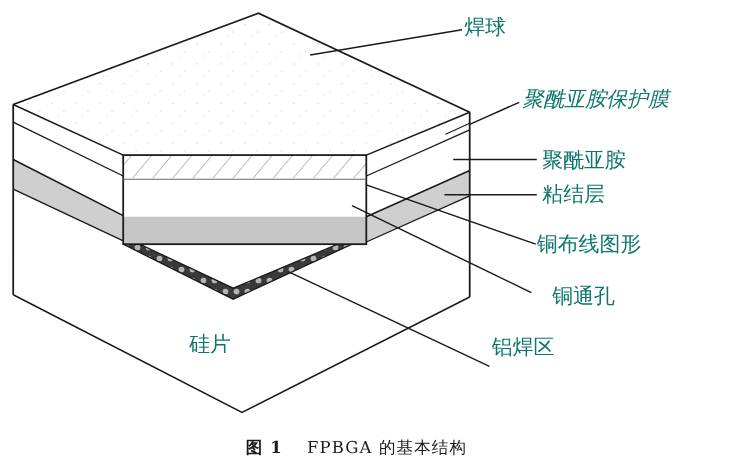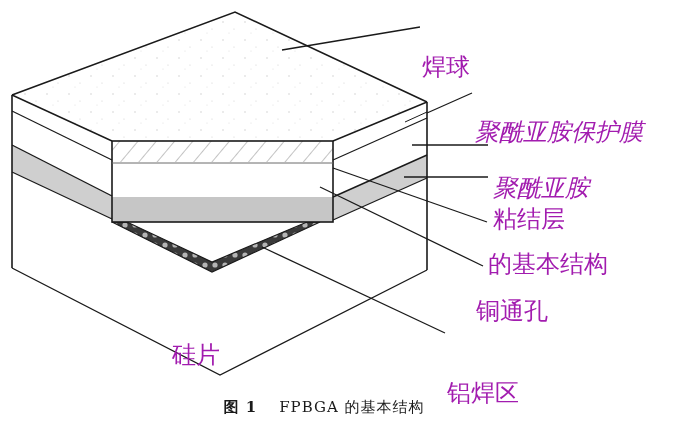--- a/index.html
+++ b/index.html
@@ -1,20 +1,20 @@
 <!DOCTYPE html>
 <html><head>
 <meta charset="utf-8">
 <style>
   html, body { margin: 0; padding: 0; background: #ffffff; }
   body { width: 673px; height: 433px; position: relative; overflow: hidden;
          font-family: "DejaVu Serif", "Liberation Serif", serif; }
   #diagram { position: absolute; left: 0; top: 0; }
-  .label { position: absolute; font-size: 24px; color: #a21caf; white-space: nowrap;
-           font-family: "DejaVu Serif", "Liberation Serif", serif; margin-top: 39px; }
+  .label { position: absolute; font-size: 19px; color: #0f766e; white-space: nowrap;
+           font-family: "DejaVu Serif", "Liberation Serif", serif; }
   .caption { position: absolute; left: 0; width: 648px; top: 398px; text-align: center;
              font-size: 15px; color: #1a1a1a; letter-spacing: 1px;
              font-family: "DejaVu Serif", "Liberation Serif", serif; }
   .caption .fig { margin-right: 22px; font-weight: bold; }
 </style>
 </head>
 <body>
 
 <svg id="diagram" width="673" height="395" viewBox="0 0 673 395" xmlns="http://www.w3.org/2000/svg">
   <defs>
@@ -76,22 +76,22 @@
     <line x1="412" y1="145" x2="488" y2="145"></line>
     <line x1="404" y1="177" x2="488" y2="177"></line>
     <line x1="333" y1="168" x2="487" y2="222"></line>
     <line x1="320" y1="187" x2="483" y2="266"></line>
     <line x1="262" y1="247" x2="445" y2="333"></line>
   </g>
 </svg>
 
 <span class="label" style="left:422px; top:12px;">焊球</span>
 <span class="label" style="left:475px; top:77px;font-style:italic;">聚酰亚胺保护膜</span>
-<span class="label" style="left:493px; top:133px;font-style:italic;">聚酰亚胺</span>
+<span class="label" style="left:493px; top:133px;">聚酰亚胺</span>
 <span class="label" style="left:493px; top:164px;font-family:Liberation Serif, serif;">粘结层</span>
-<span class="label" style="left:488px; top:209px;">的基本结构</span>
-<span class="label" style="left:476px; top:256px;">铜通孔</span>
+<span class="label" style="left:488px; top:209px;">铜布线图形</span>
+<span class="label" style="left:502px; top:256px;">铜通孔</span>
 <span class="label" style="left:172px; top:300px;">硅片</span>
-<span class="label" style="left:447px; top:338px;text-align:center;">铝焊区</span>
+<span class="label" style="left:447px; top:303px;text-align:center;">铝焊区</span>
 
 <div class="caption">
   <span class="fig">图 1</span><span>FPBGA 的基本结构</span>
 </div>
 
 </body></html>

